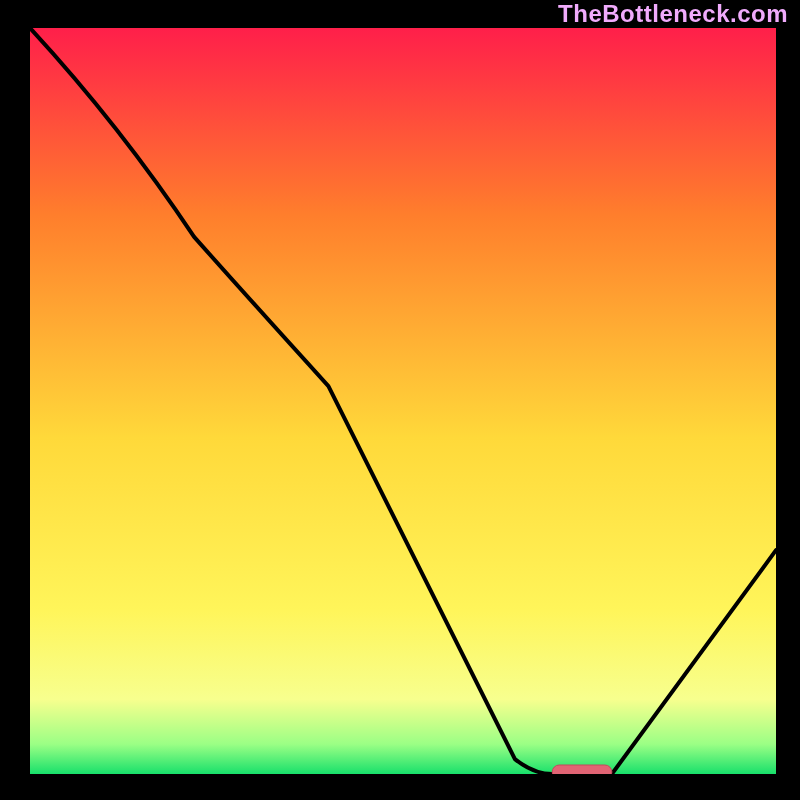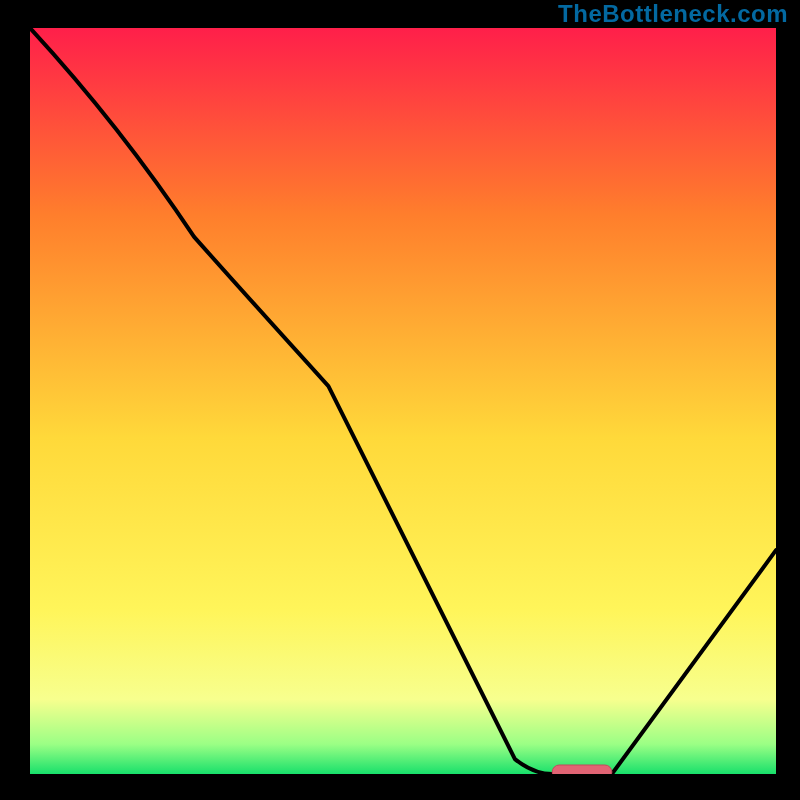--- a/index.html
+++ b/index.html
@@ -12,21 +12,21 @@
   }
   .container {
     position: relative;
     width: 800px;
     height: 800px;
   }
   .watermark {
     position: absolute;
     top: 0;
     right: 12px;
-    color: #0369a1;
+    color: #f0abfc;
     font-family: Arial, Helvetica, sans-serif;
     font-size: 24px;
     font-weight: 600;
     letter-spacing: 0.5px;
     z-index: 5;
   }
   .plot-frame {
     position: absolute;
     left: 24px;
     top: 28px;

